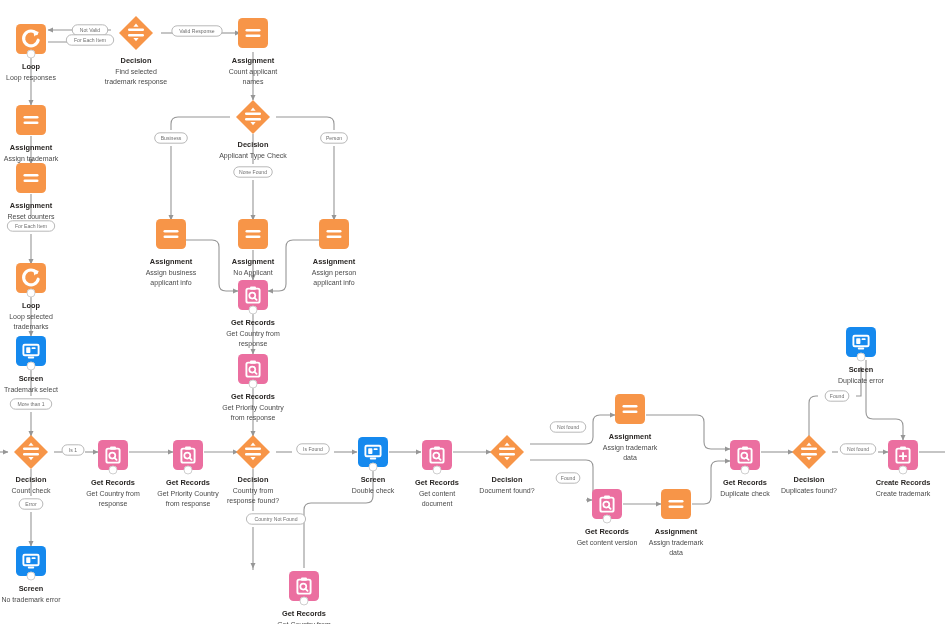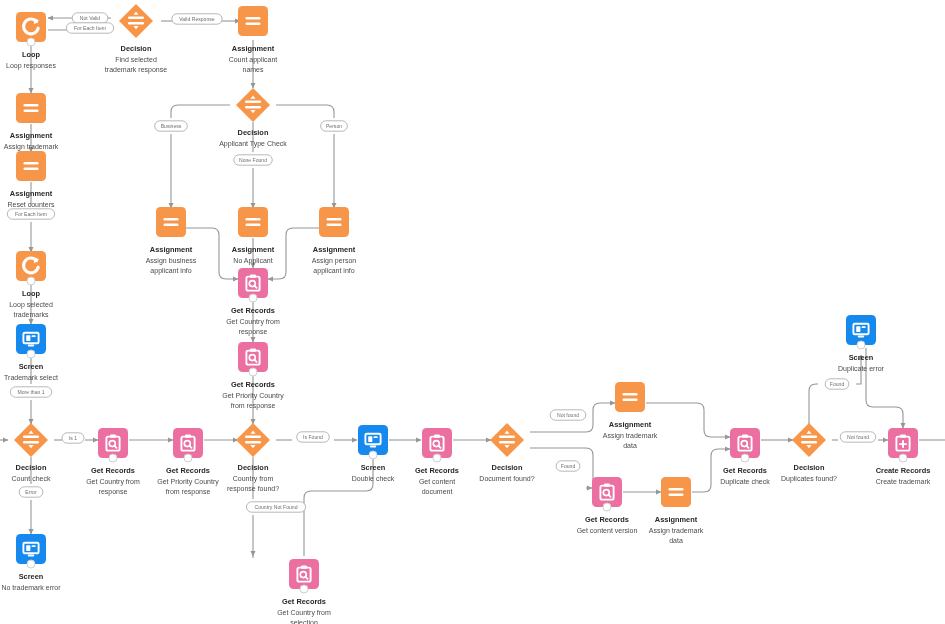--- a/index.html
+++ b/index.html
@@ -1,19 +1,19 @@
 <!DOCTYPE html>
 <html><head>
 <meta charset="utf-8">
 <title>Flow Diagram</title>
 <style>
   html,body{margin:0;padding:0;background:#ffffff;}
   body{width:945px;height:624px;overflow:hidden;
        font-family:"Liberation Sans","DejaVu Sans",sans-serif;}
-  #canvas-wrap{position:relative;width:945px;height:500px;}
+  #canvas-wrap{position:relative;width:945px;height:500px;margin-top:12px;}
   svg#flow-canvas{position:absolute;left:0;top:0;width:945px;height:624px;}
   .edge{fill:none;stroke:#969696;stroke-width:1.1px;}
   .edge-head{fill:#969696;}
   .pill{fill:#ffffff;stroke:#b0b0b0;stroke-width:0.9px;}
   .pill-text{font-size:5.1px;fill:#6f6f6f;text-anchor:middle;
              font-family:"Liberation Sans","DejaVu Sans",sans-serif;}
   .node-title{font-size:7.4px;font-weight:bold;fill:#2b2826;text-anchor:middle;
               font-family:"Liberation Sans","DejaVu Sans",sans-serif;}
   .node-sub{font-size:7.0px;fill:#4a4a4a;text-anchor:middle;
             font-family:"Liberation Sans","DejaVu Sans",sans-serif;}

